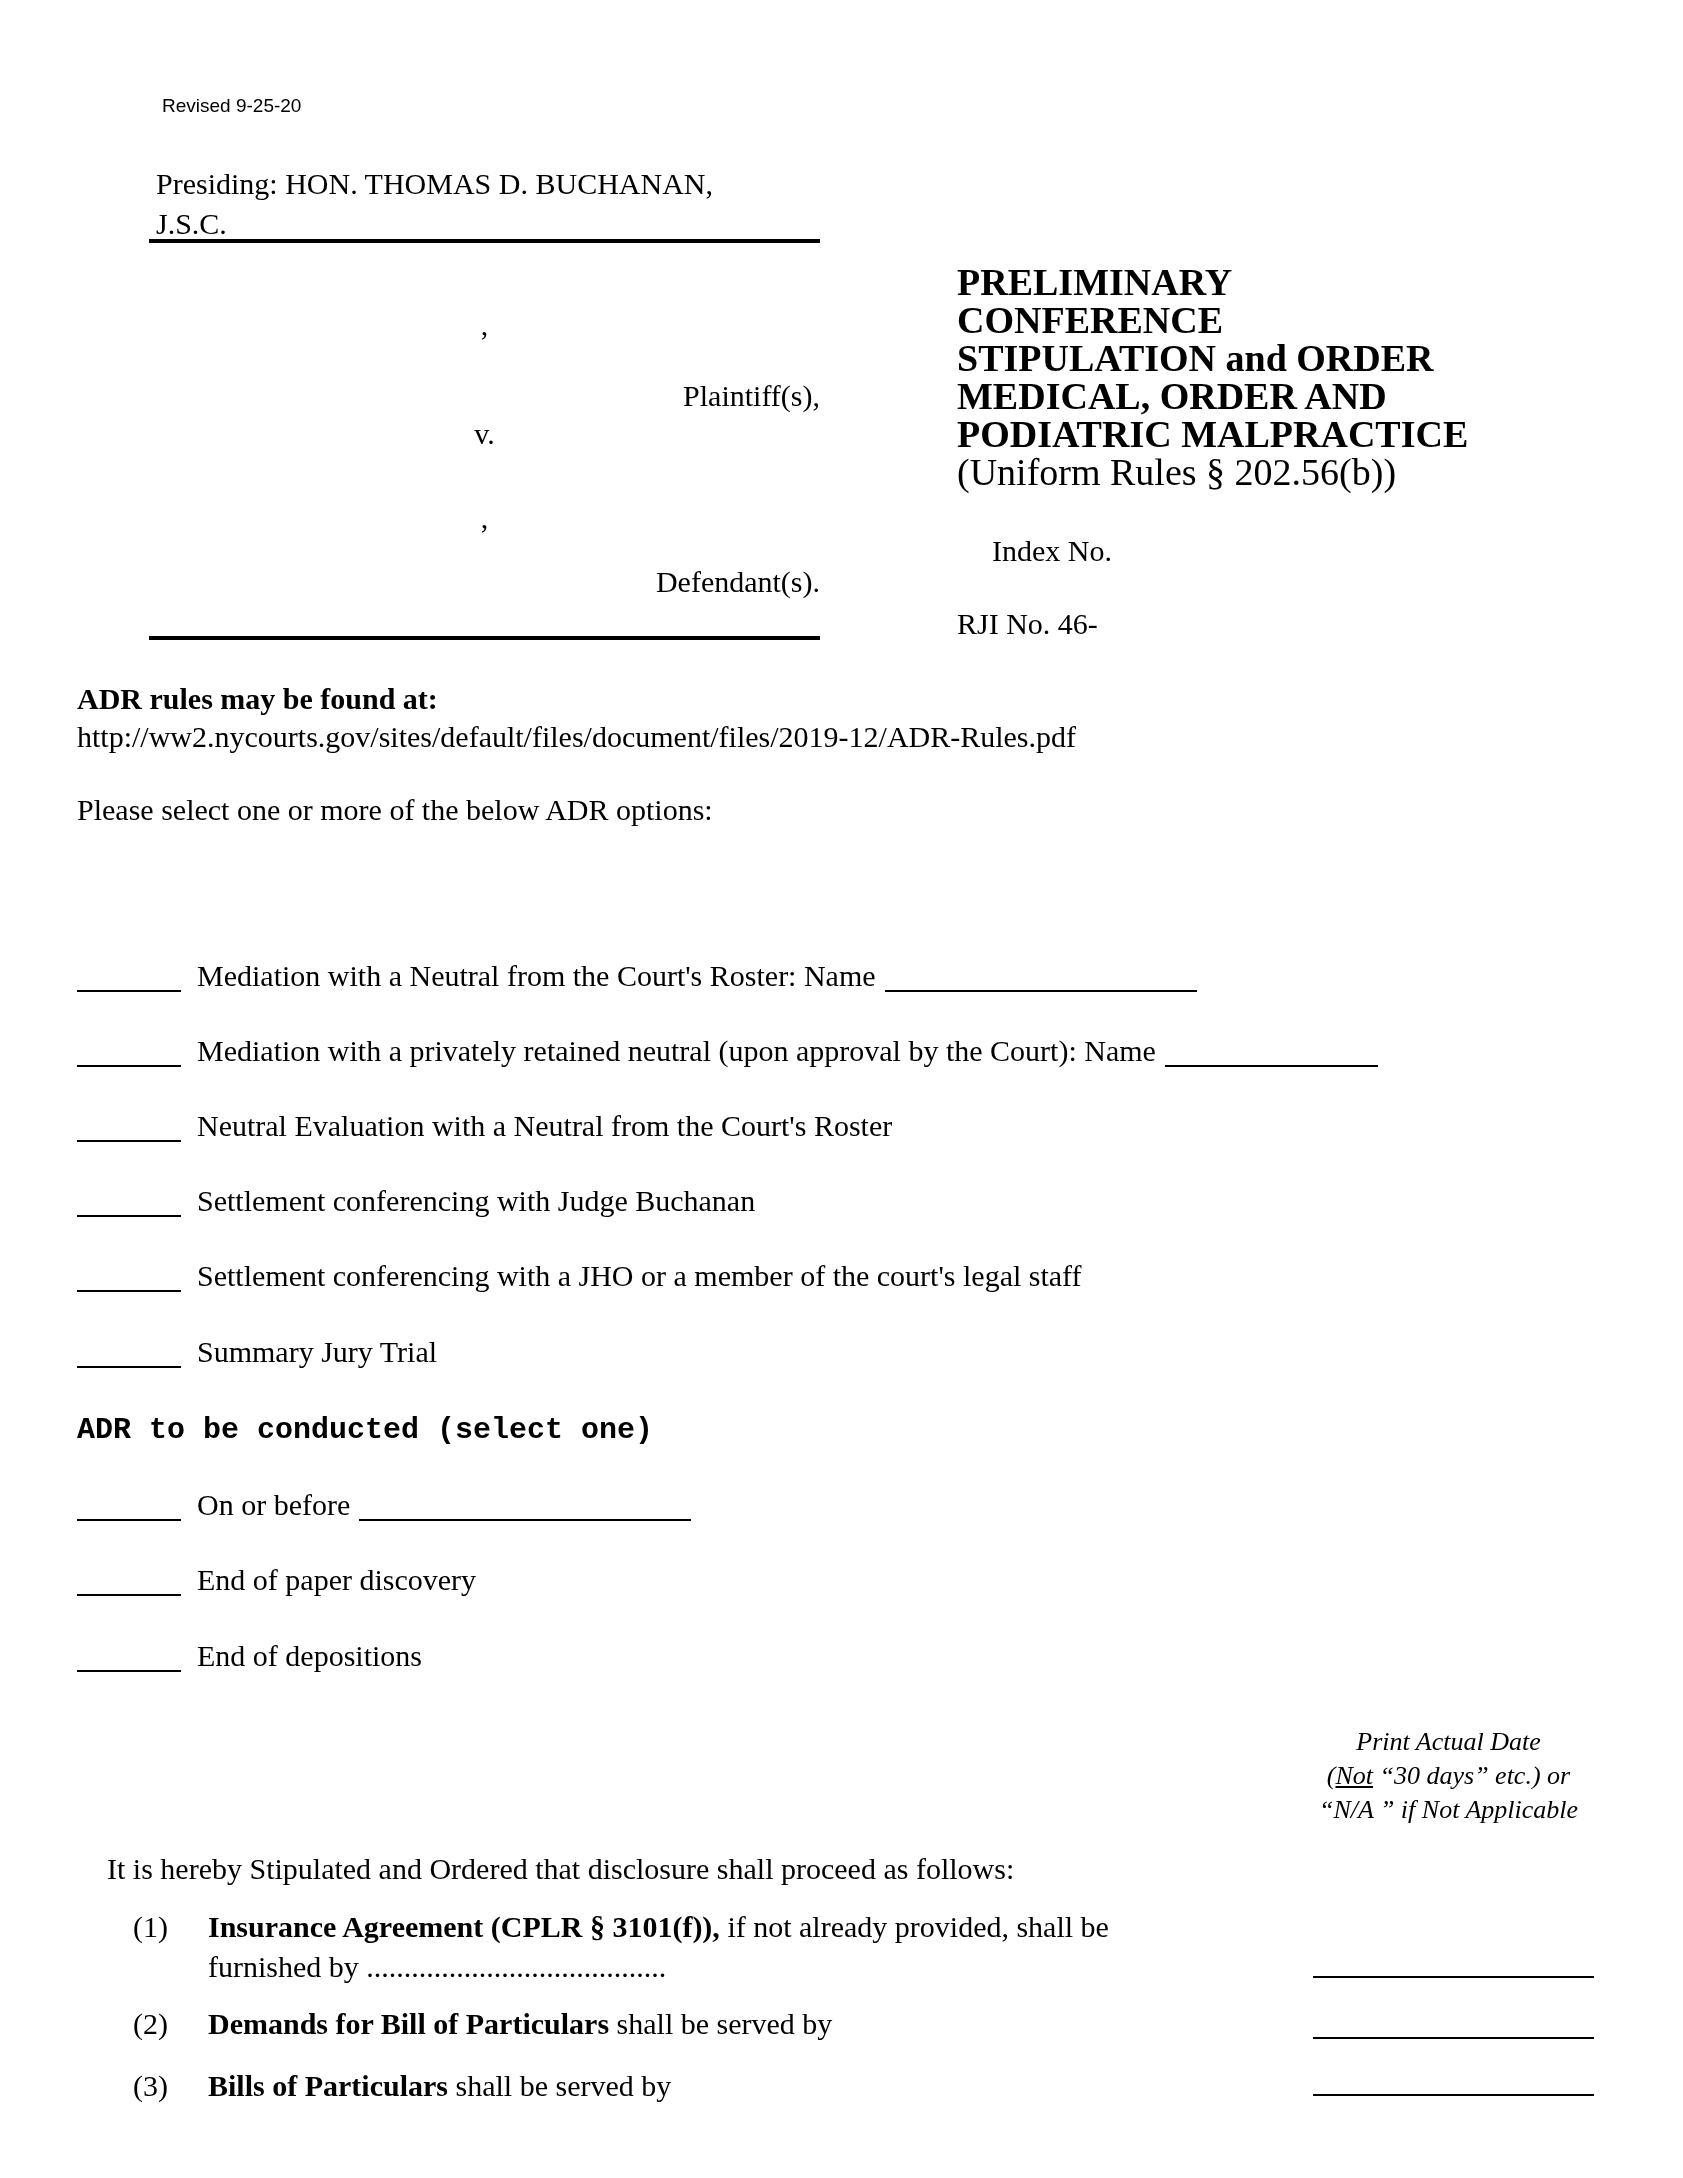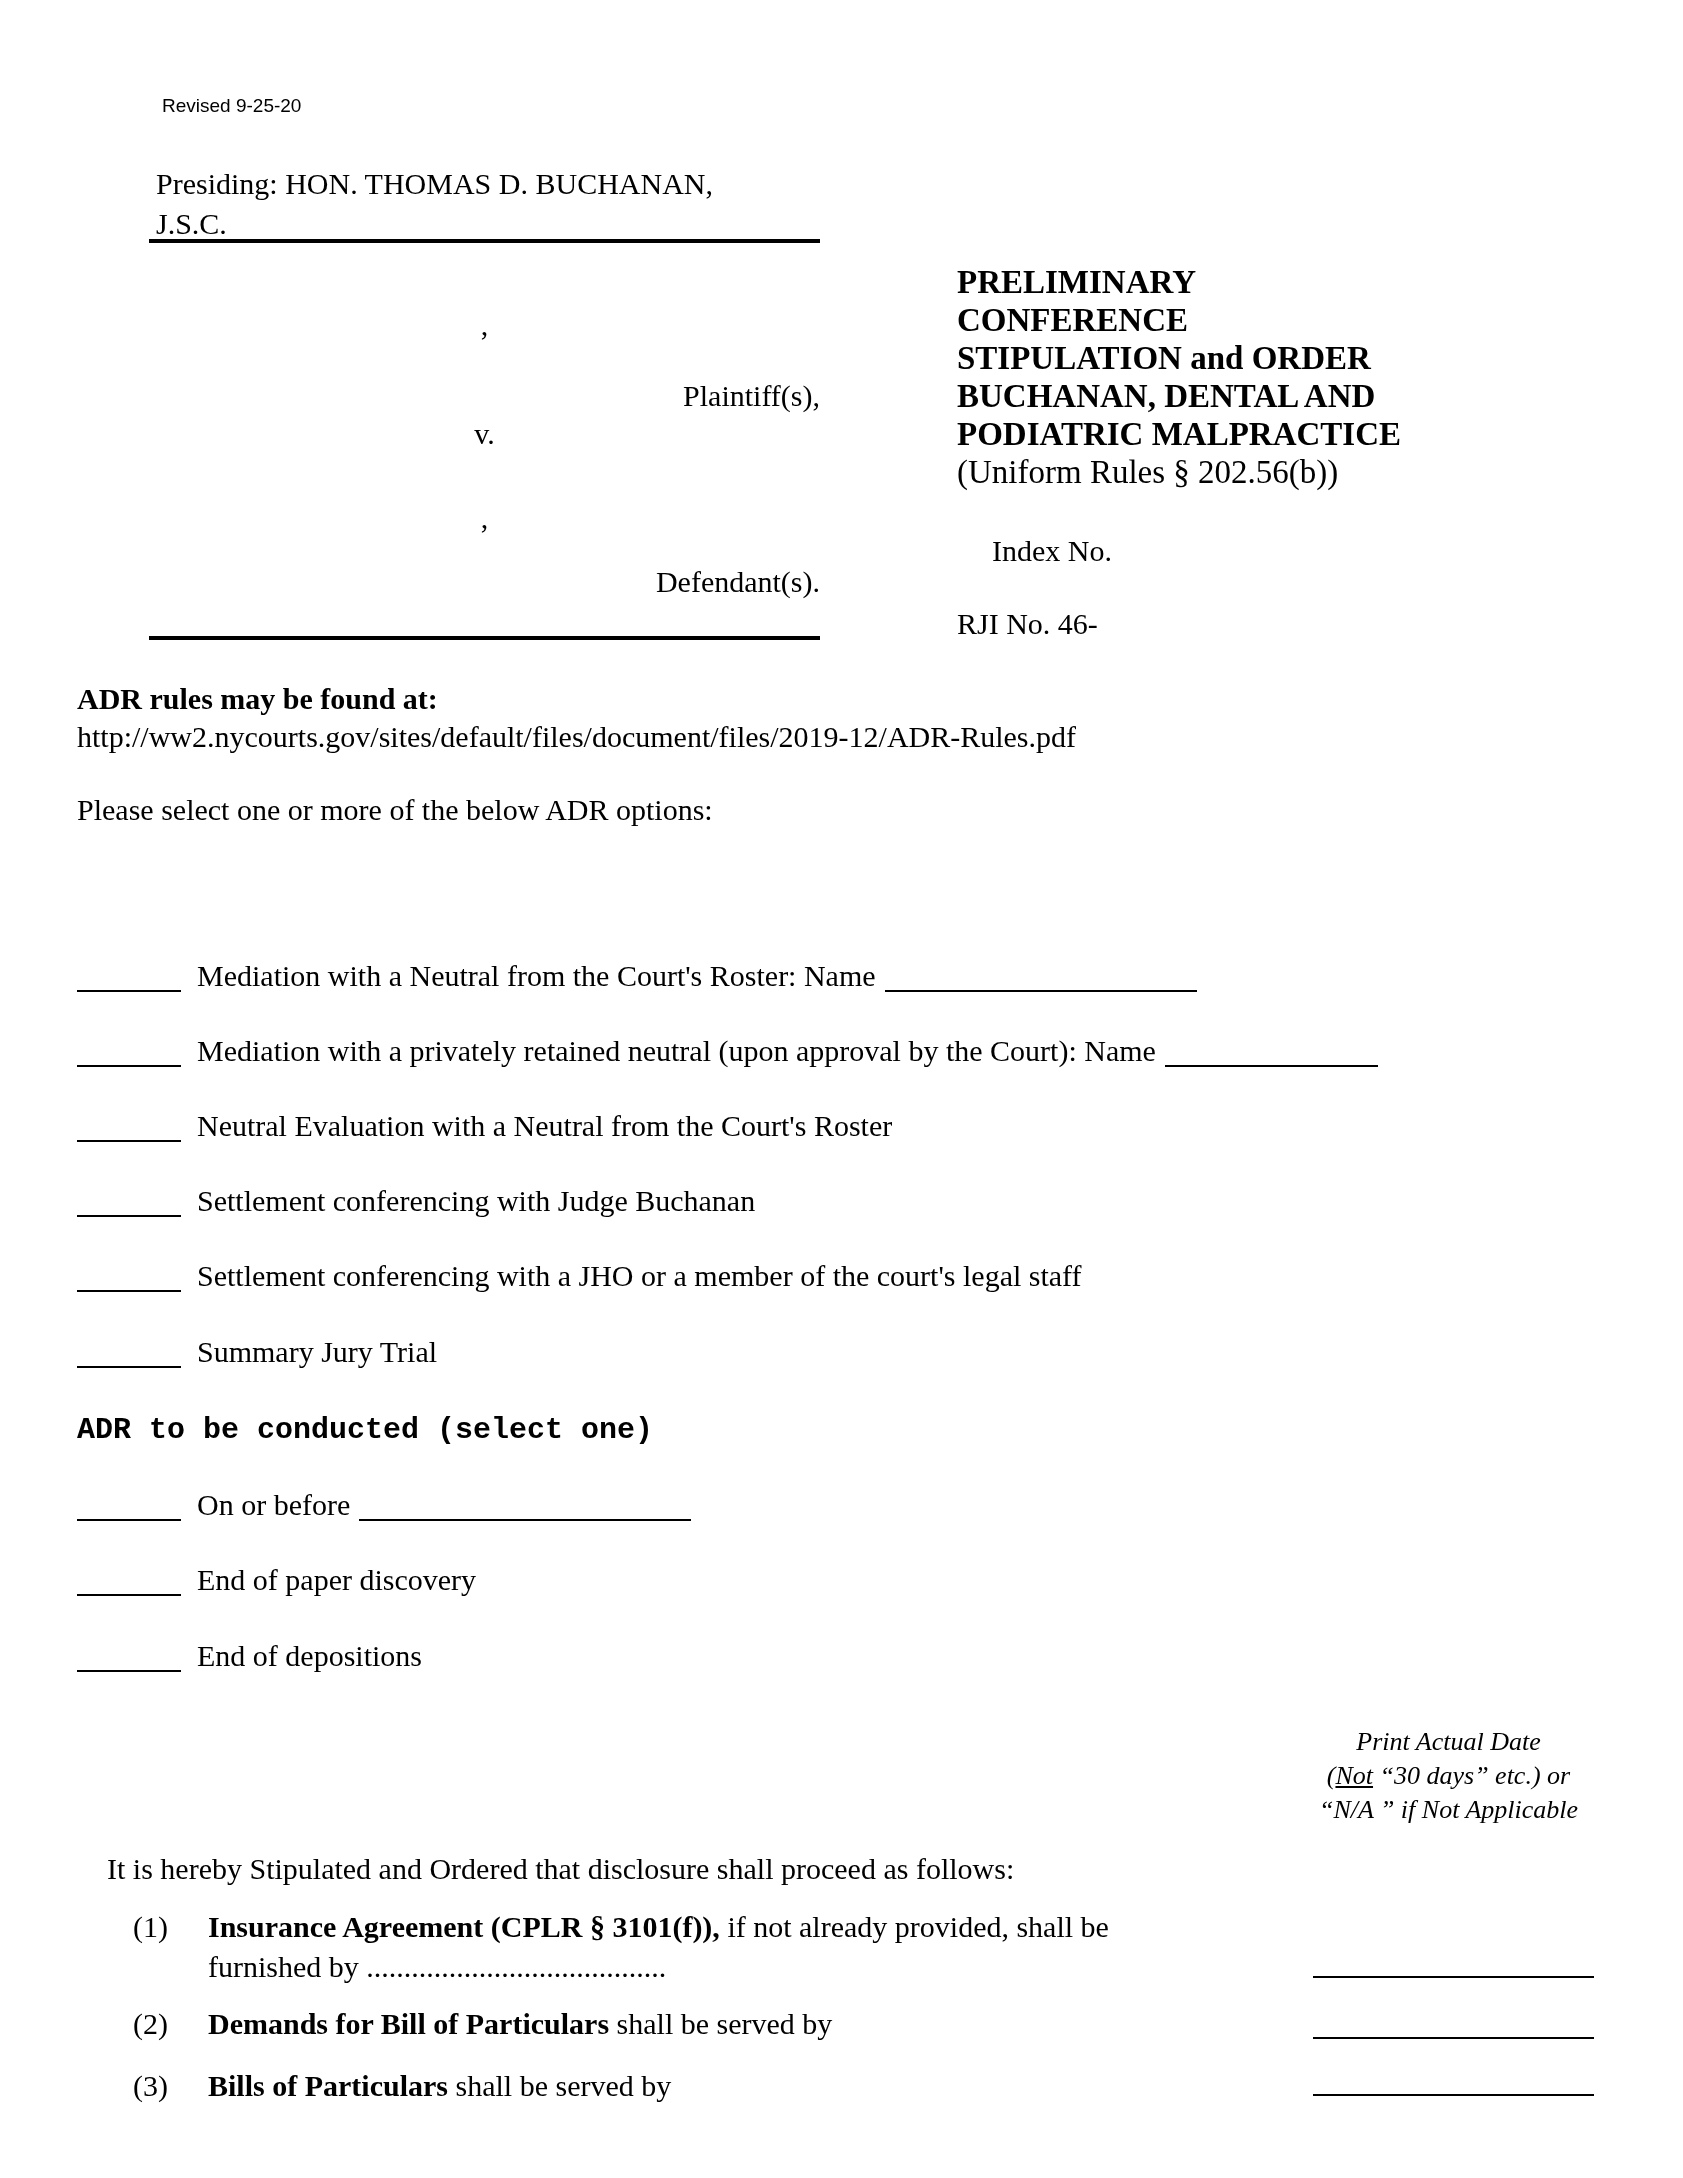--- a/index.html
+++ b/index.html
@@ -55,25 +55,25 @@
   <div class="abs serif right" style="left:149px;top:376px;width:671px;">Plaintiff(s),</div>
 
   <div class="abs serif center" style="left:149px;top:414px;width:671px;">v.</div>
 
   <div class="abs serif center" style="left:149px;top:498px;width:671px;">,</div>
 
   <div class="abs serif right" style="left:149px;top:562px;width:671px;">Defendant(s).</div>
 
   <div class="rule" style="left:149px;top:636px;width:671px;"></div>
 
-  <div class="abs serif titleblock" style="left:957px;top:263px;width:515px;font-size:33px;line-height:38px;">
+  <div class="abs serif titleblock" style="left:957px;top:263px;width:515px;font-size:38px;line-height:38px;">
     <div class="bold">PRELIMINARY</div>
     <div class="bold">CONFERENCE</div>
     <div class="bold">STIPULATION and ORDER</div>
-    <div class="bold">BUCHANAN, DENTAL AND</div>
+    <div class="bold">MEDICAL, ORDER AND</div>
     <div class="bold">PODIATRIC MALPRACTICE</div>
     <div>(Uniform Rules § 202.56(b))</div>
   </div>
 
   <div class="abs serif" style="left:992px;top:531px;">Index No.</div>
 
   <div class="abs serif" style="left:957px;top:604px;">RJI No. 46-</div>
 
   <div class="abs serif bold" style="left:77px;top:679px;">ADR rules may be found at:</div>
 

